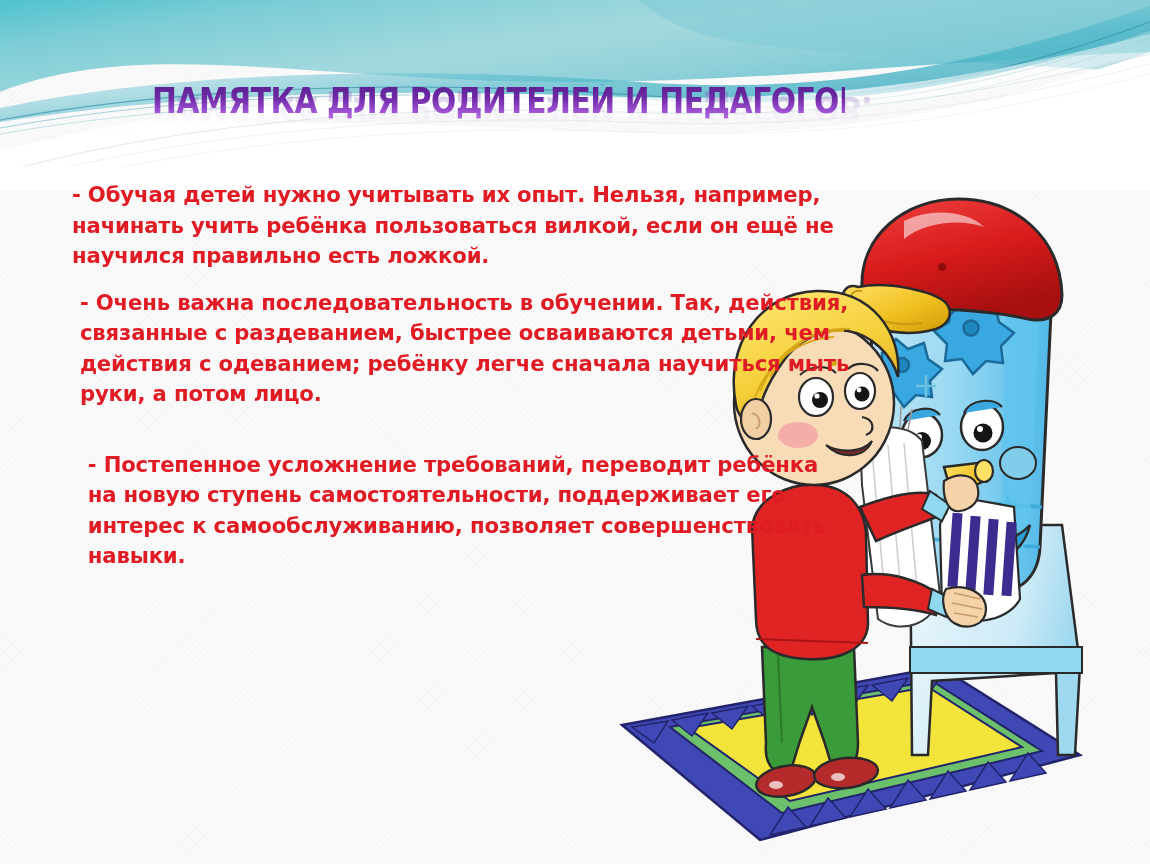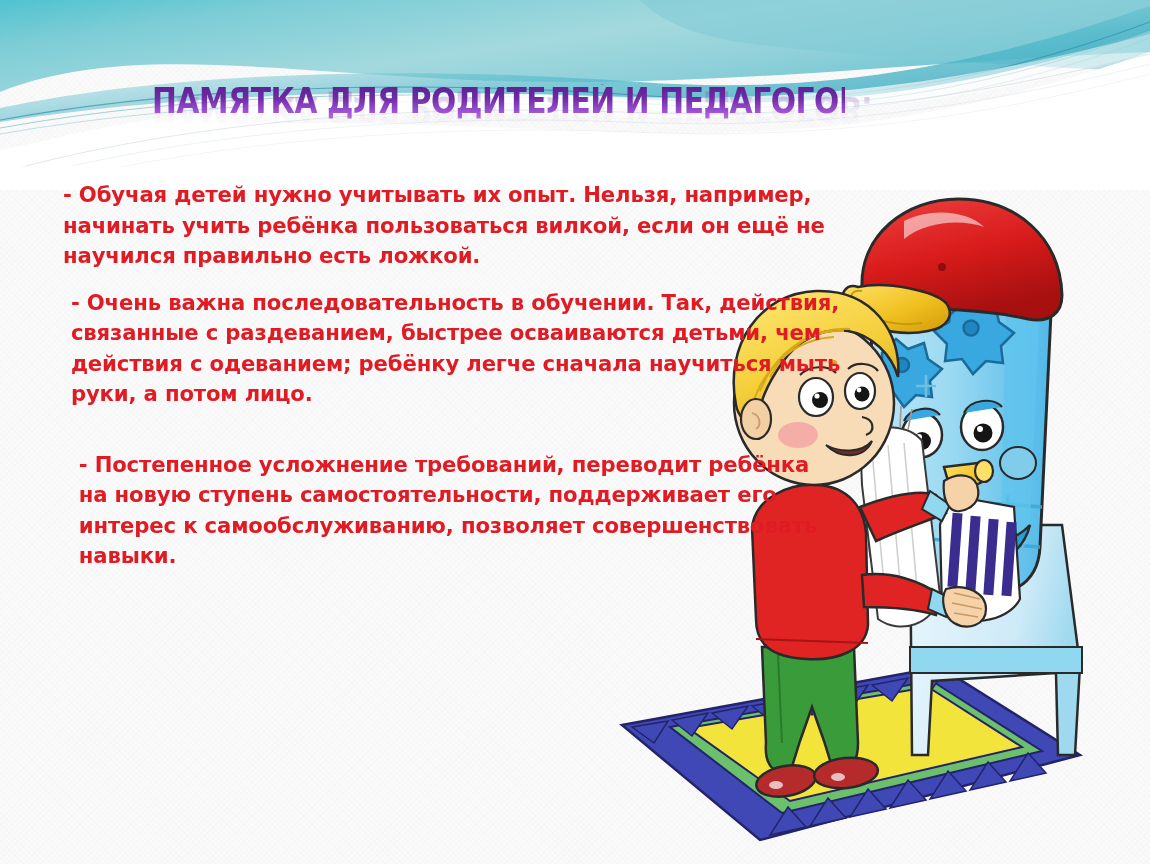--- a/index.html
+++ b/index.html
@@ -83,21 +83,21 @@
     -webkit-background-clip: text;
     background-clip: text;
     color: transparent;
     -webkit-text-fill-color: transparent;
     opacity: 0.42;
   }
 
   
   .body-text {
     position: absolute;
-    left: 63px;
+    left: 72px;
     top: 180px;
     width: 790px;
     z-index: 5;
   }
   .para {
     color: #e01b24;
     font-family: "DejaVu Sans", sans-serif;
     font-weight: bold;
     font-size: 21.5px;
     line-height: 1.42;

